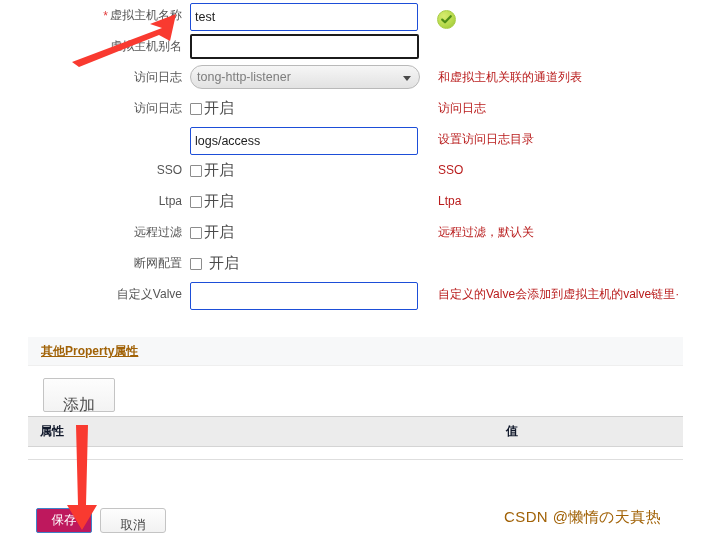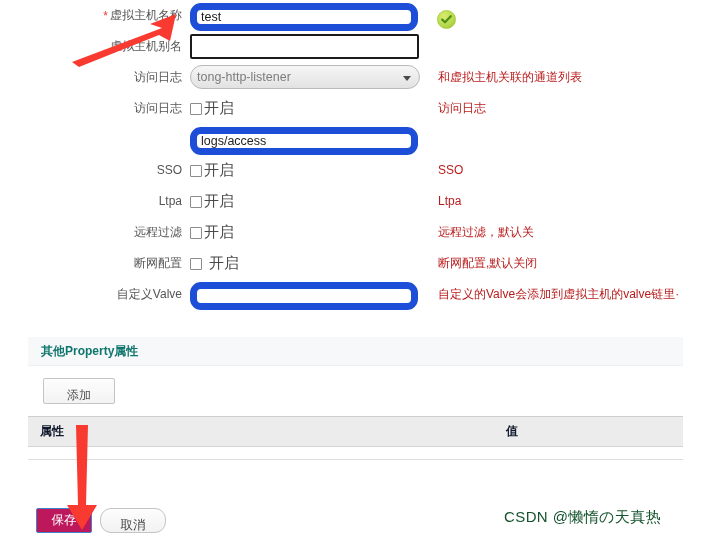--- a/index.html
+++ b/index.html
@@ -62,22 +62,22 @@
     white-space: nowrap;
     overflow: hidden;
   }
 
   input.txt {
     box-sizing: border-box;
     width: 228px;
     height: 28px;
     margin-top: 3px;
     padding: 1px 4px;
-    border: 7px solid #1d4ed8;
-    border-radius: 11px;
+    border: 1px solid #1d4ed8;
+    border-radius: 2px;
     background: #ffffff;
     font-family: "Liberation Sans", "DejaVu Sans", sans-serif;
     font-size: 12.5px;
     color: #222222;
     outline: none;
   }
   input.txt.focused {
     border: 2px solid #1b1b1b;
     height: 25px;
     width: 229px;
@@ -150,40 +150,41 @@
     left: 28px;
     top: 337px;
     width: 655px;
     height: 28px;
     background: #f7f8f9;
     border-bottom: 1px solid #efefef;
   }
   .section-band .title {
     font-size: 12px;
     font-weight: bold;
-    color: #0f766e;
+    color: #a16207;
     line-height: 28px;
     margin-left: 13px;
+    text-decoration: underline;
   }
 
   .add-btn {
     position: absolute;
     left: 43px;
     top: 378px;
     width: 72px;
     height: 26px;
     box-sizing: border-box;
     border: 1px solid #c4c4c4;
     border-radius: 2px;
     background: linear-gradient(to bottom, #fdfdfd 0%, #f3f3f3 100%);
     font-family: Liberation Serif, serif;
-    font-size: 12px;
+    font-size: 16px;
     color: #4f4f4f;
     cursor: pointer;
-    padding: 8px;
+    padding: 16px;
   }
 
   .prop-table {
     position: absolute;
     left: 28px;
     top: 416px;
     width: 655px;
   }
   .prop-head {
     height: 29px;
@@ -234,35 +235,35 @@
   }
   .btn-cancel {
     position: absolute;
     left: 100px;
     top: 0;
     width: 66px;
     height: 25px;
     box-sizing: border-box;
     background: linear-gradient(to bottom, #fdfdfd 0%, #f2f2f2 100%);
     border: 1px solid #c4c4c4;
-    border-radius: 11px;
+    border-radius: 3px;
     color: #3f3f3f;
     font-family: "Liberation Sans", "DejaVu Sans", sans-serif;
     font-size: 12.5px;
     cursor: pointer;
     padding: 8px;
   }
 
   
   .watermark {
     position: absolute;
     left: 504px;
     top: 508px;
     font-size: 15px;
-    color: #14532d;
+    color: #a16207;
     white-space: nowrap;
     letter-spacing: 0.4px;
   }
 
   
   .annot {
     position: absolute;
     left: 0; top: 0;
     width: 711px; height: 540px;
     pointer-events: none;
@@ -313,20 +314,21 @@
         <span class="cbox-label">开启</span>
       </div>
     </div>
     <div class="hint-cell">访问日志</div>
   </div>
 
   <div class="form-row">
     <div class="field-cell">
       <input class="txt" type="text" value="logs/access" style="">
     </div>
+    <div class="hint-cell">设置访问日志目录</div>
   </div>
 
   <div class="form-row">
     <div class="label-cell">SSO</div>
     <div class="field-cell">
       <div class="check-wrap">
         <span class="cbox"></span>
         <span class="cbox-label">开启</span>
       </div>
     </div>
@@ -356,21 +358,20 @@
   </div>
 
   <div class="form-row">
     <div class="label-cell">断网配置</div>
     <div class="field-cell">
       <div class="check-wrap wide">
         <span class="cbox"></span>
         <span class="cbox-label">开启</span>
       </div>
     </div>
-    <div class="hint-cell">断网配置,默认关闭</div>
   </div>
 
   <div class="form-row">
     <div class="label-cell">自定义Valve</div>
     <div class="field-cell">
       <input class="txt" type="text" value="" style="">
     </div>
     <div class="hint-cell">自定义的Valve会添加到虚拟主机的valve链里·</div>
   </div>
 

